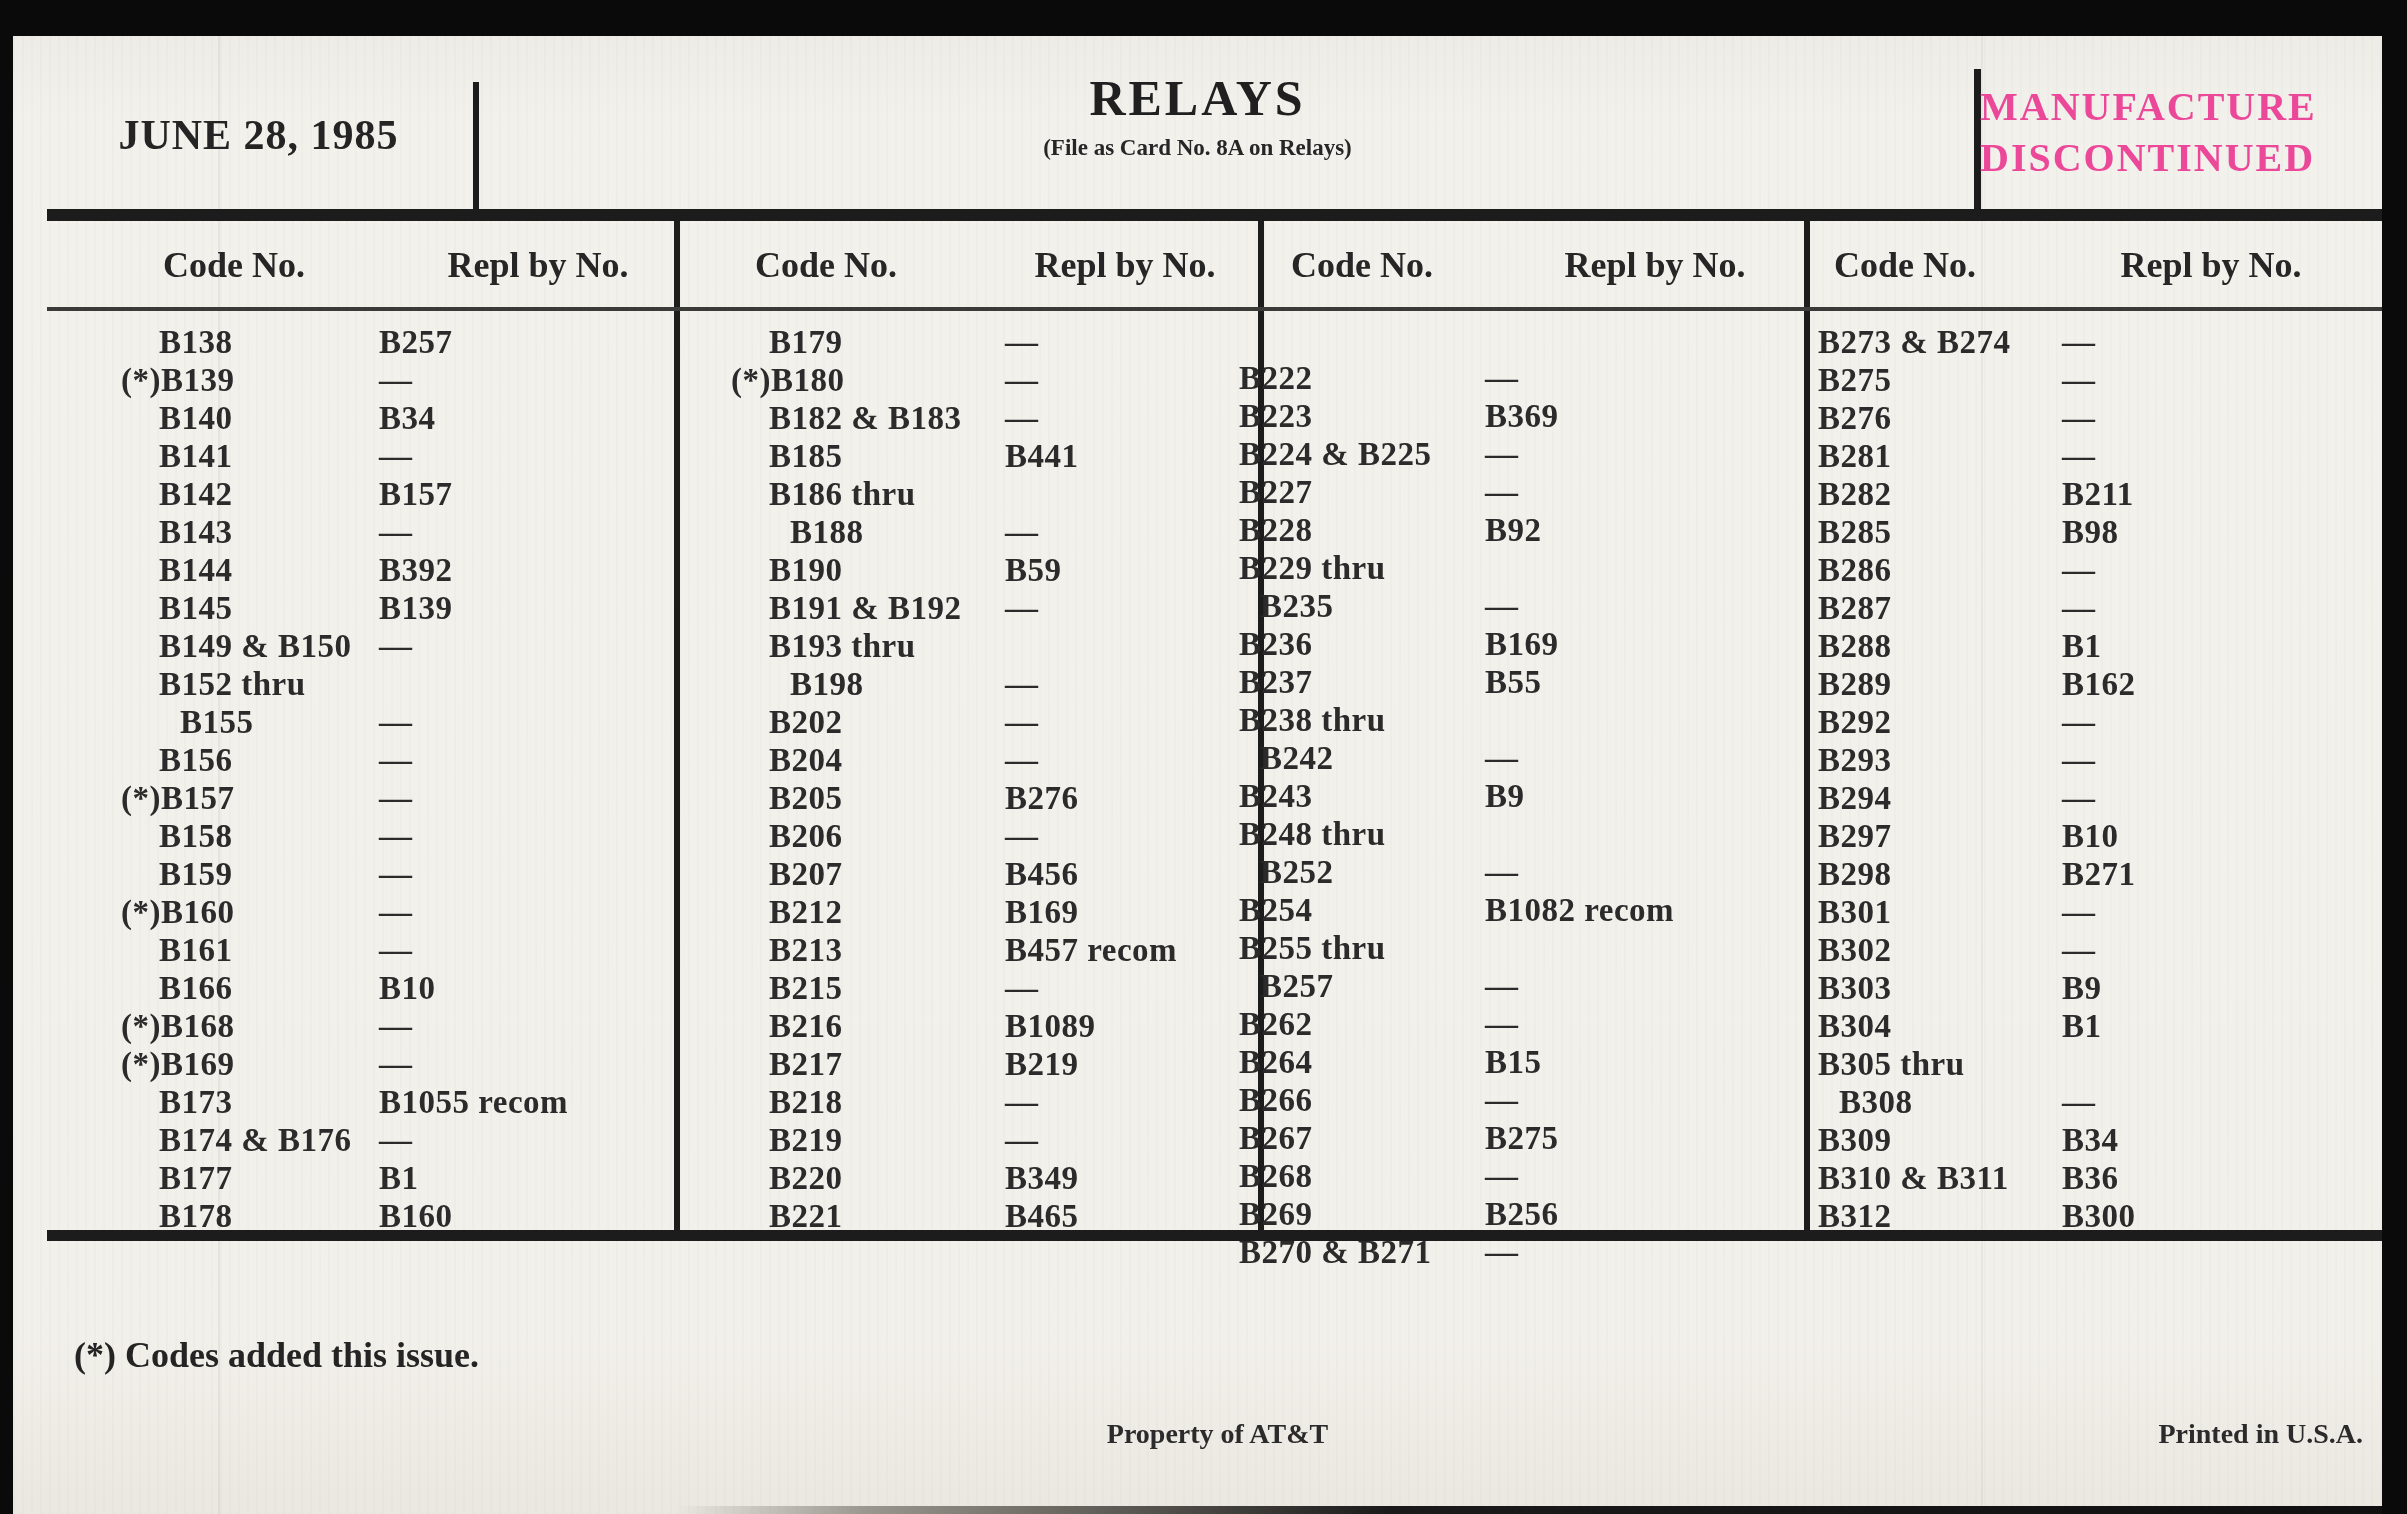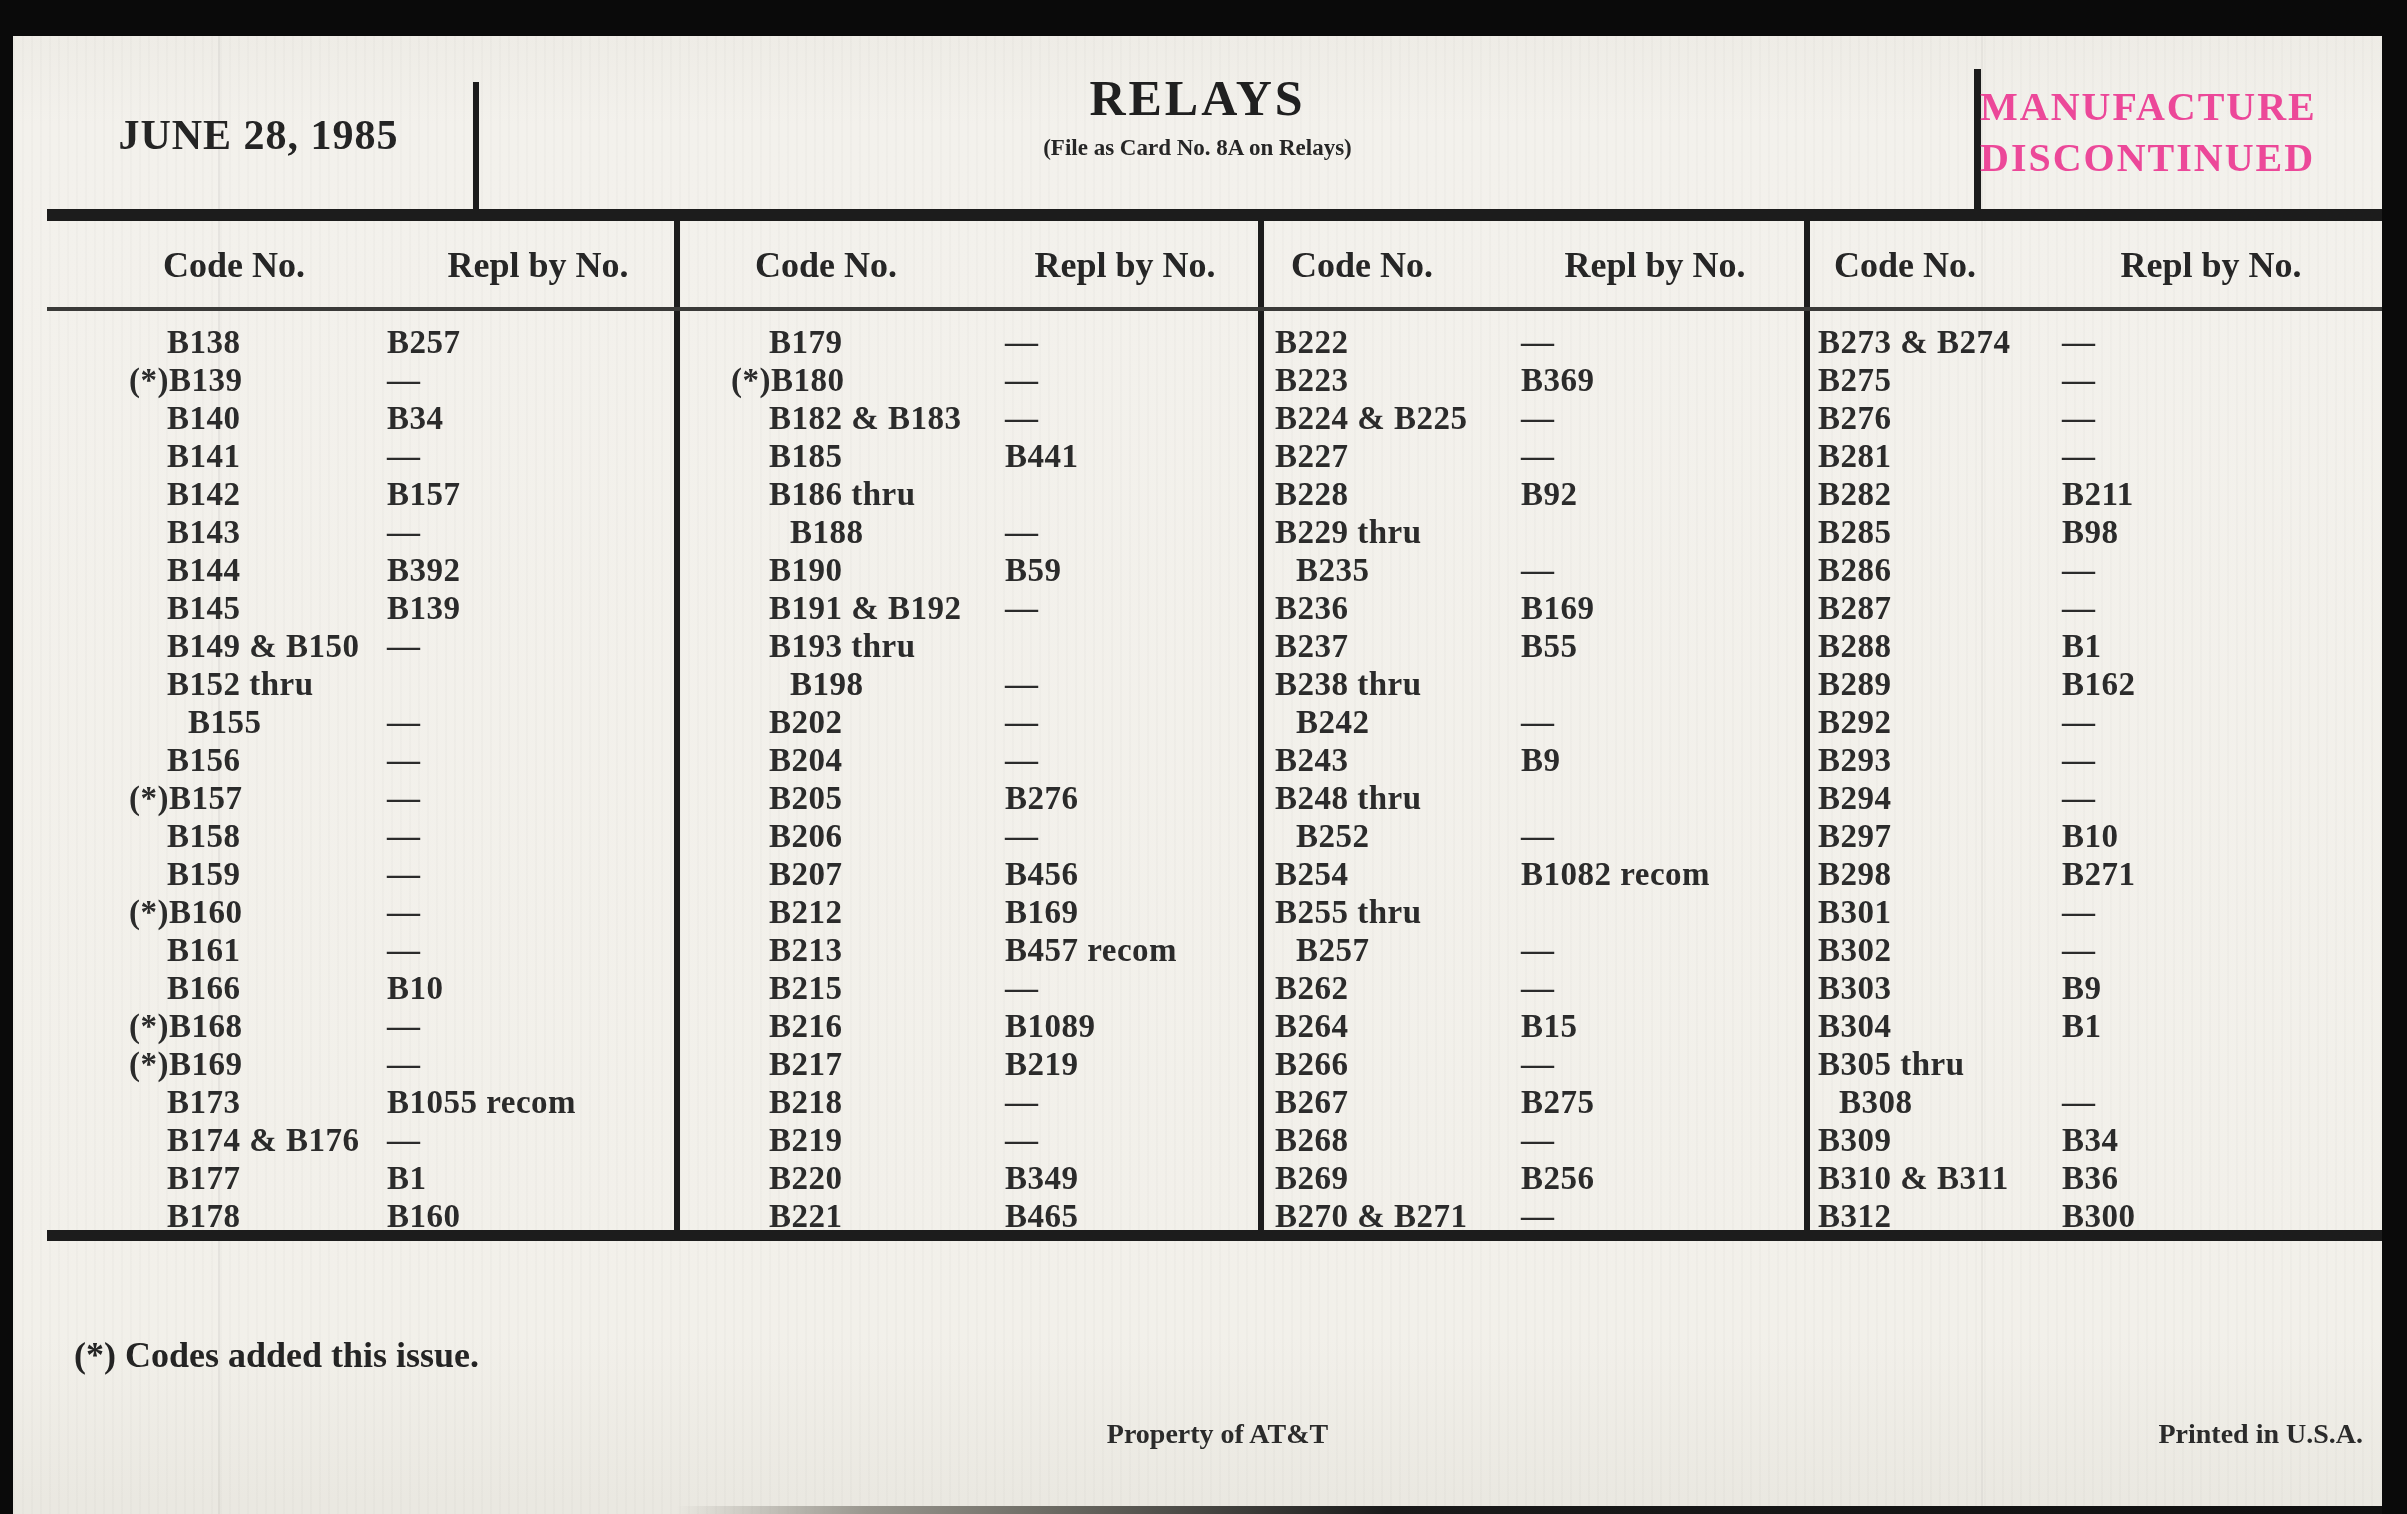--- a/index.html
+++ b/index.html
@@ -45,23 +45,23 @@
   .hr-bottom { top:1230px; height:11px; }
 
   
   .colhead {
     position:absolute; top:244px; transform:translateX(-50%);
     font-size:36px; font-weight:700; color:#262626; white-space:nowrap;
   }
 
   
   .panel { position:absolute; top:323px; }
-  .p1 { left:65px;   width:628px; --cx:102px; --rx:322px; }
+  .p1 { left:57px;   width:628px; --cx:102px; --rx:322px; }
   .p2 { left:680px;  width:578px;padding-left:30px; --cx:59px;  --rx:295px; }
-  .p3 { left:1264px; width:540px; --cx:11px;  --rx:257px; }
+  .p3 { left:1228px; width:540px;margin-top:36px; --cx:11px;  --rx:257px; }
   .p4 { left:1810px; width:572px; --cx:8px;   --rx:252px; }
   .trow { position:relative; height:38px; }
   .trow span {
     position:absolute; top:0; white-space:nowrap;
     font-size:33px; font-weight:700; line-height:38px; color:#2b2b2b; letter-spacing:0.5px;
   }
   .ccode { left:var(--cx); }
   .crepl { left:var(--rx); }
   .trow.star .ccode { left:calc(var(--cx) - 38px); }
   .trow.ind  .ccode { left:calc(var(--cx) + 21px); }

